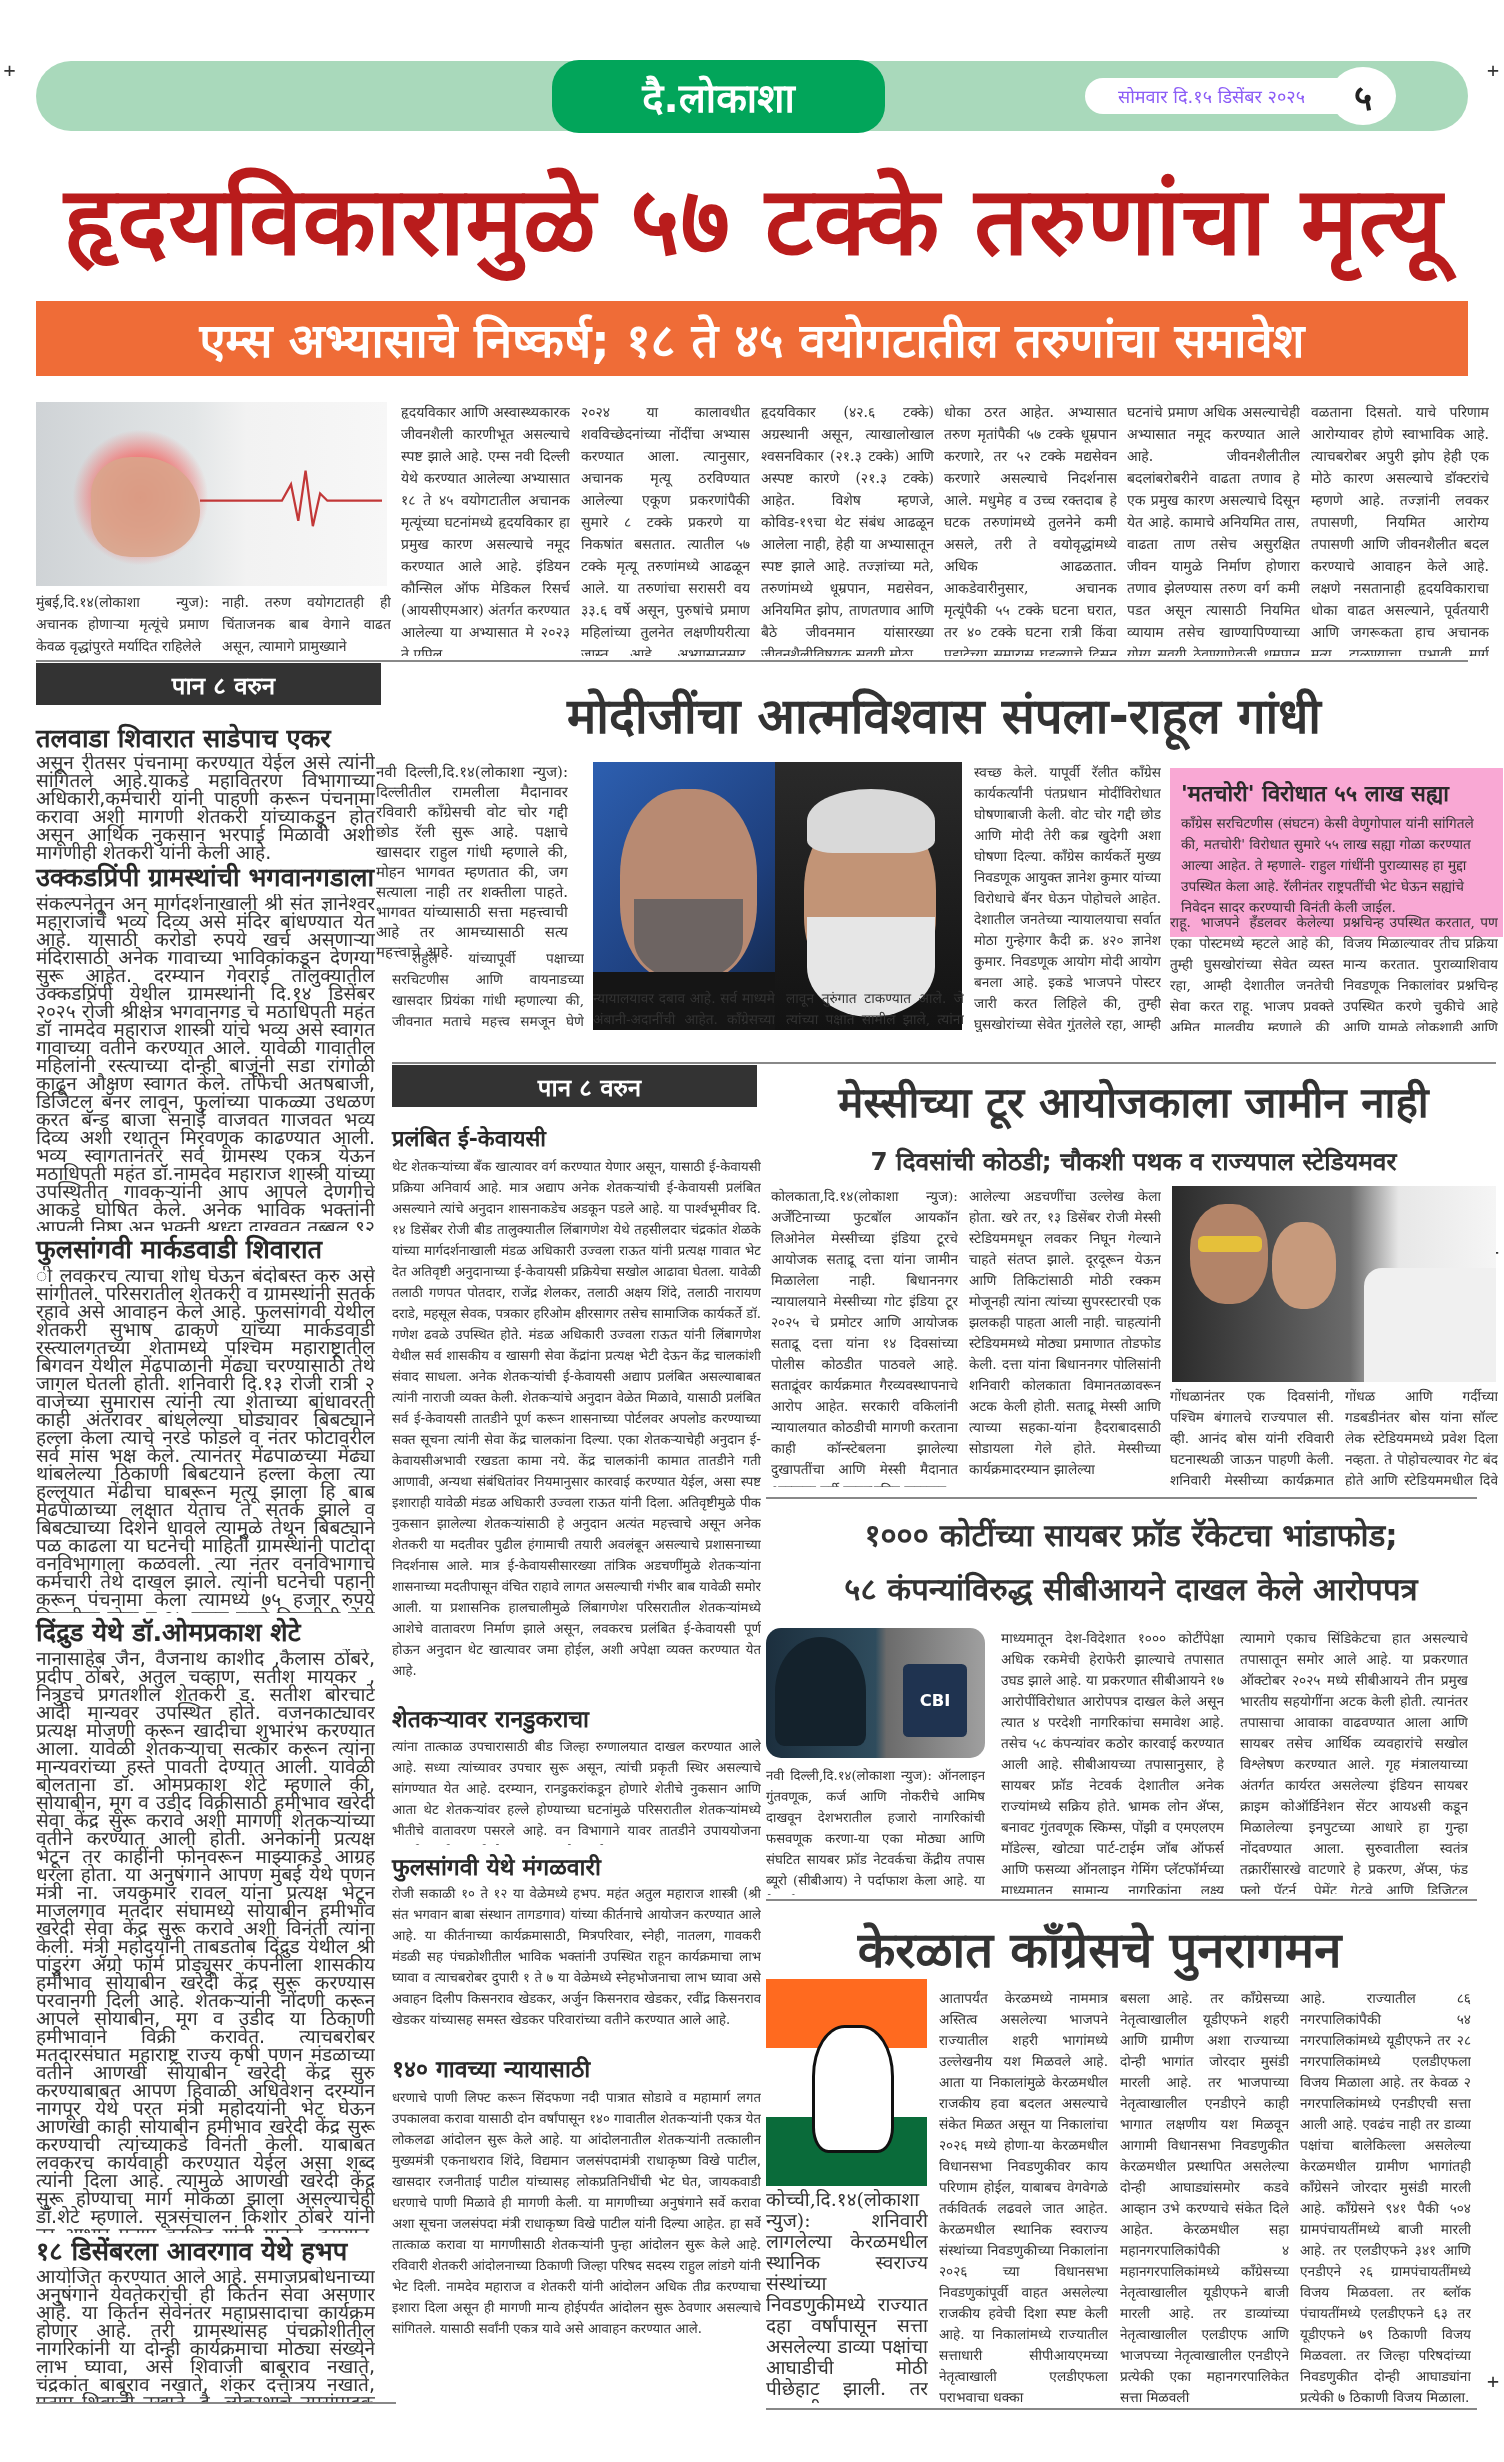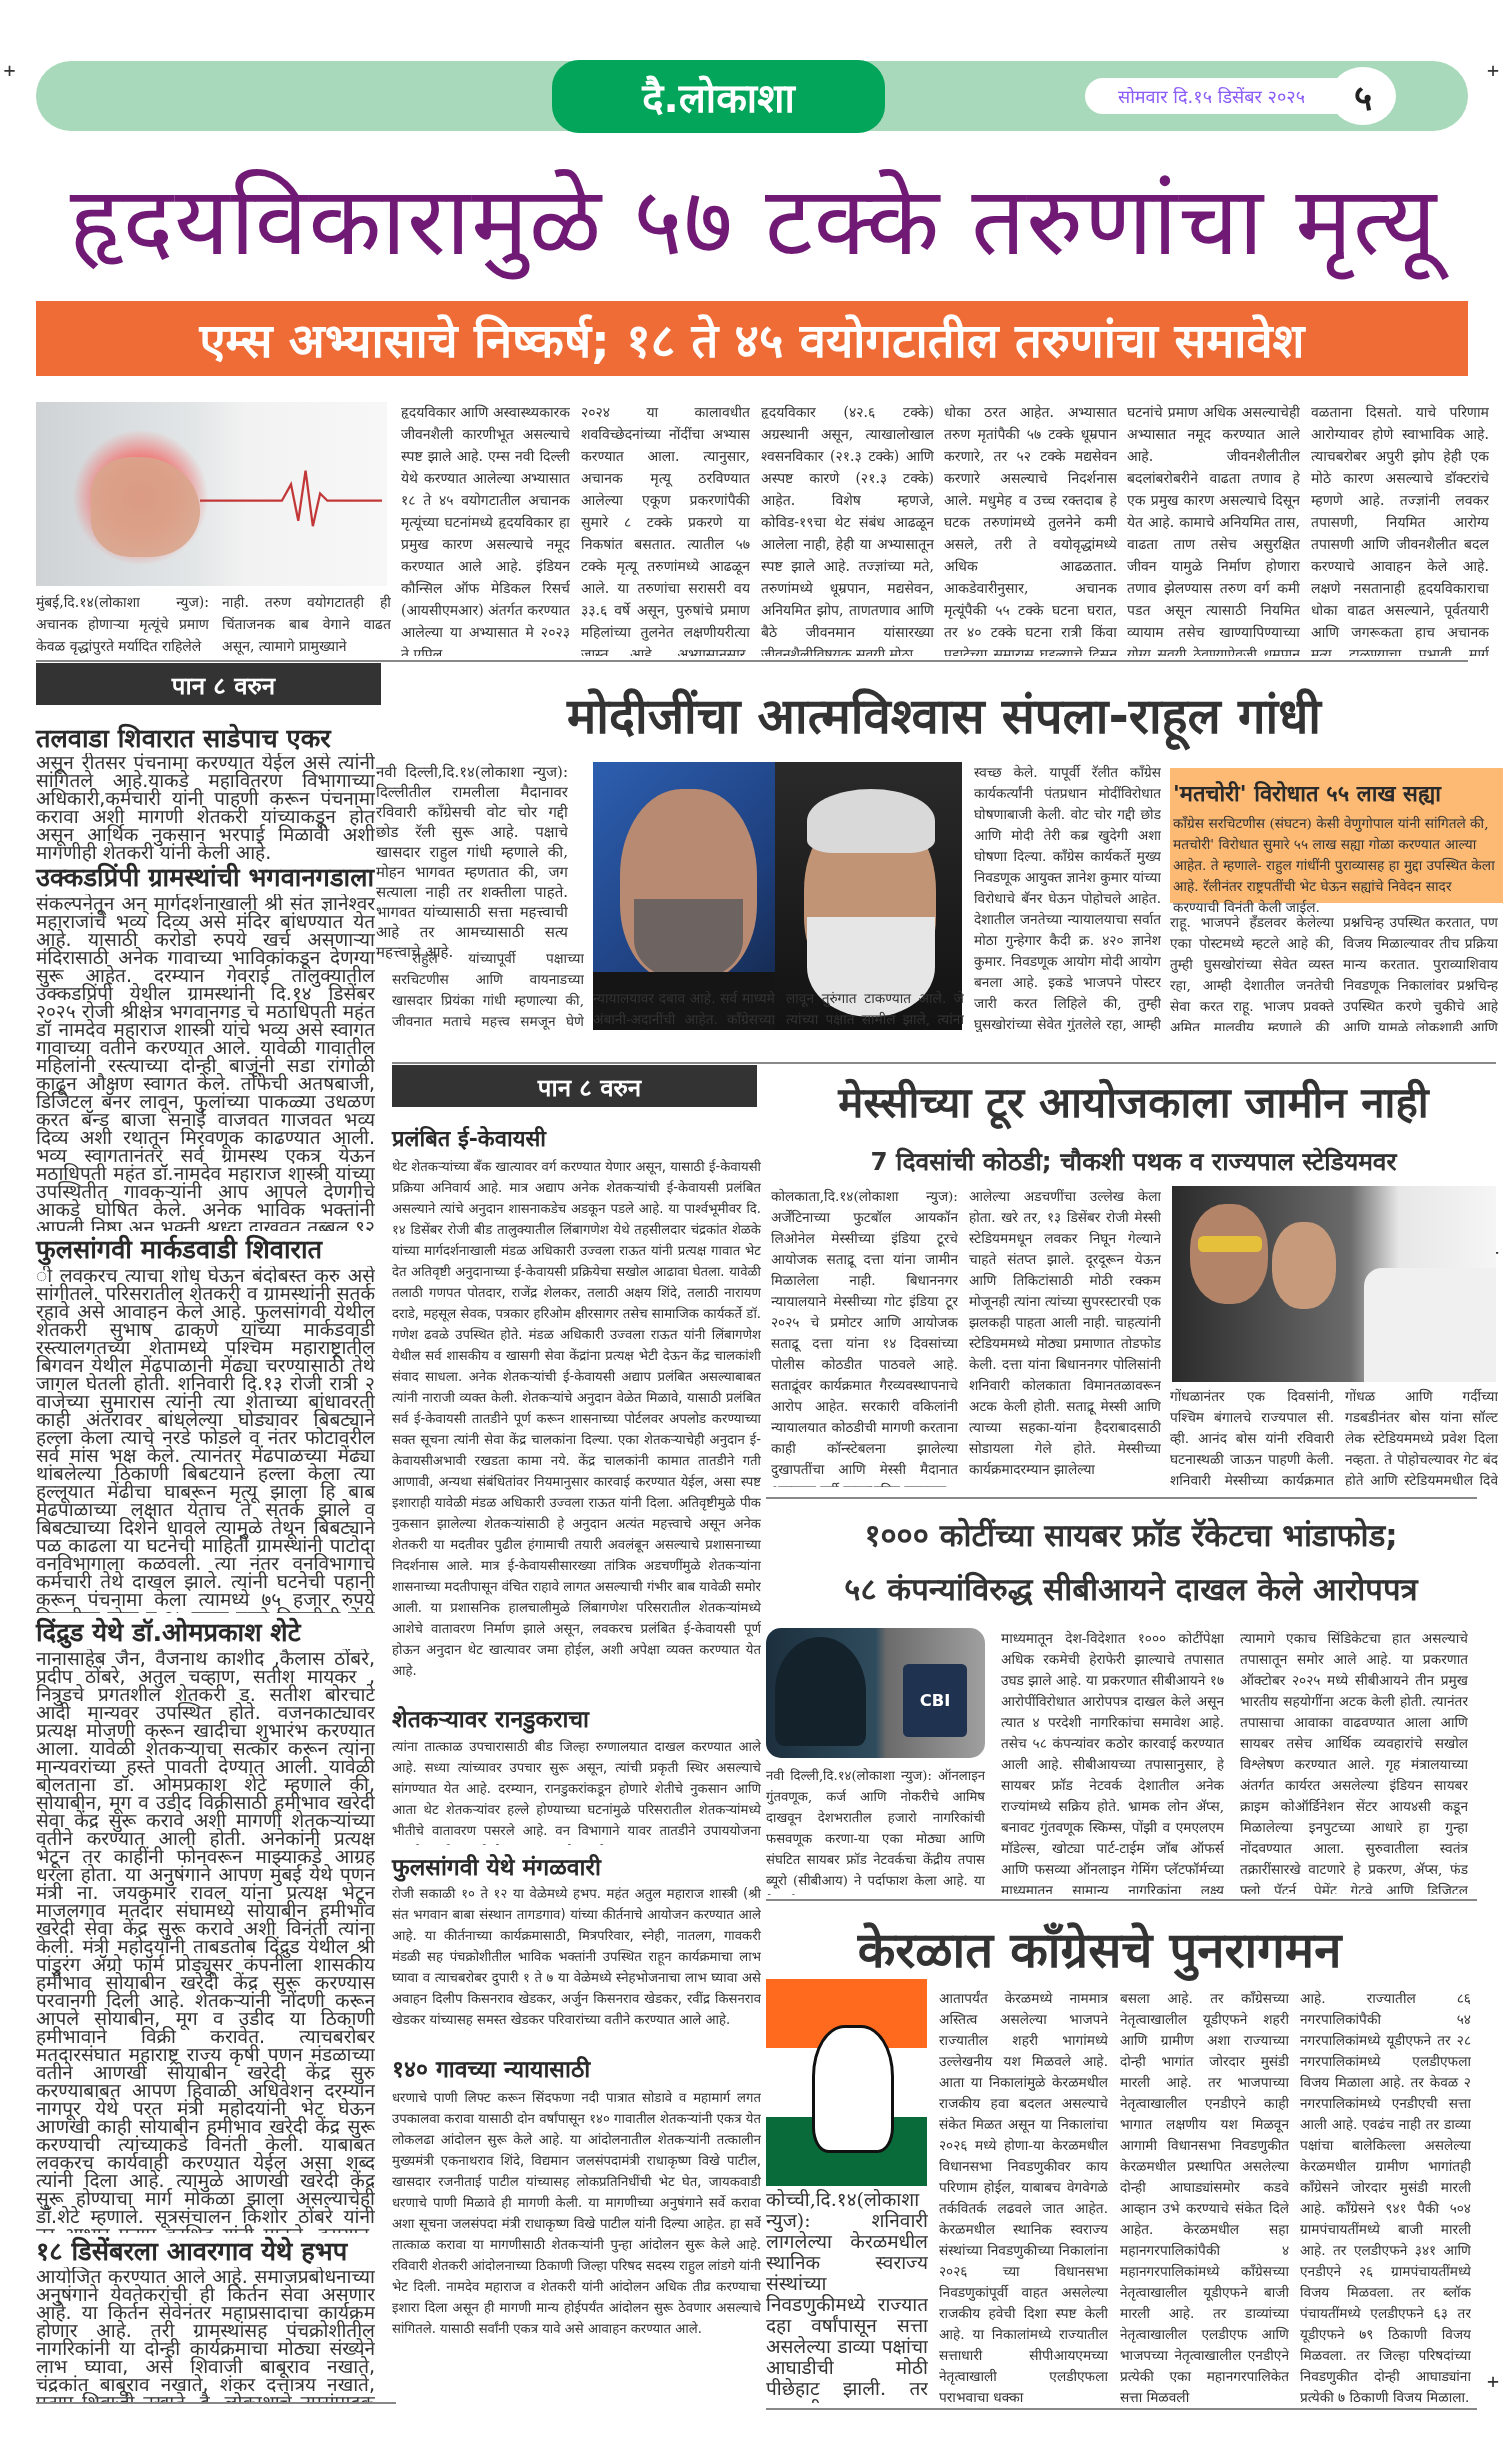--- a/index.html
+++ b/index.html
@@ -9,21 +9,21 @@
   .crop { position: absolute; font-family: "DejaVu Sans Mono", monospace; font-size: 20px; color: #333; line-height: 1; }
 
   
   .masthead { position: absolute; left: 36px; top: 61px; width: 1432px; height: 70px; background: #a9d9bb; border-radius: 35px; }
   .brand-pill { position: absolute; left: 552px; top: 60px; width: 333px; height: 73px; background: #02a55a; border-radius: 27px; display: flex; align-items: center; justify-content: center; }
   .brand-pill span { color: #fff; font-family: "DejaVu Sans", sans-serif; font-weight: bold; font-size: 40px; }
   .date-pill { position: absolute; left: 1085px; top: 78px; width: 310px; height: 36px; background: #fff; border-radius: 18px; display: flex; align-items: center; padding-left: 33px; font-size: 18px; color: #8b5cf6; }
   .page-circle { position: absolute; left: 1330px; top: 67px; width: 66px; height: 58px; background: #fff; border-radius: 50%; display: flex; align-items: center; justify-content: center; font-size: 35px; font-weight: bold; color: #222; }
 
   
-  .main-headline { position: absolute; left: 33px; top: 144px; width: 1441px; height: 146px; display: flex; align-items: center; justify-content: center; font-size: 95px; font-weight: normal; color: #701a75; letter-spacing: 0.9px; white-space: nowrap; }
+  .main-headline { position: absolute; left: 33px; top: 144px; width: 1441px; height: 146px; display: flex; align-items: center; justify-content: center; font-size: 95px; font-weight: bold; color: #b91c1c; letter-spacing: 0.9px; white-space: nowrap; }
   .sub-strip { position: absolute; left: 36px; top: 301px; width: 1432px; height: 75px; background: #ef6c37; display: flex; align-items: center; justify-content: center; }
   .sub-strip span { color: #fff; font-size: 47px; font-weight: bold; white-space: nowrap; }
 
   
   .col { position: absolute; font-family: "DejaVu Serif", serif; font-size: 14px; line-height: 22px; color: #333; text-align: justify; overflow: hidden; }
   .col-sans { font-family: "DejaVu Sans", sans-serif; font-size: 19px; line-height: 18px; }
   .indent { text-indent: 20px; }
 
   
   .photo-heart { position: absolute; left: 36px; top: 402px; width: 351px; height: 184px; background: linear-gradient(90deg, #cfd3d6 0%, #e3e6e7 45%, #f2f2f2 60%, #f7f7f7 100%); overflow: hidden; }
@@ -41,21 +41,21 @@
 
   .photo-rahul { position: absolute; left: 593px; top: 762px; width: 182px; height: 268px; background: linear-gradient(135deg, #2d5fb0 0%, #1e3f7d 60%, #12233f 100%); overflow: hidden; }
   .photo-rahul .face { position: absolute; left: 27px; top: 27px; width: 137px; height: 192px; border-radius: 45% 45% 40% 40%; background: #b88a72; }
   .photo-rahul .beard { position: absolute; left: 41px; top: 137px; width: 109px; height: 82px; border-radius: 0 0 50% 50%; background: #6d6462; }
   .photo-rahul .body { position: absolute; left: 0; top: 210px; width: 182px; height: 64px; background: #151515; }
   .photo-modi { position: absolute; left: 775px; top: 762px; width: 187px; height: 268px; background: linear-gradient(180deg, #2a2a2a 0%, #121212 100%); overflow: hidden; }
   .photo-modi .face { position: absolute; left: 29px; top: 46px; width: 132px; height: 182px; border-radius: 45% 45% 40% 40%; background: #c29476; }
   .photo-modi .hair { position: absolute; left: 32px; top: 27px; width: 128px; height: 64px; border-radius: 50% 50% 20% 20%; background: #d9d9d9; }
   .photo-modi .beard { position: absolute; left: 32px; top: 155px; width: 128px; height: 100px; border-radius: 0 0 50% 50%; background: #e6e6e6; }
 
-  .box-yellow { position: absolute; left: 1170px; top: 768px; width: 333px; height: 135px; background: #fdba74; padding: 9px 3px; }
+  .box-yellow { position: absolute; left: 1170px; top: 768px; width: 333px; height: 169px; background: #f9a8d4; padding: 9px 11px; }
   .box-yellow .t { font-size: 22px; font-weight: bold; color: #2a2a2a; margin-bottom: 5.5px; white-space: nowrap; }
   .box-yellow .b { font-family: "DejaVu Serif", serif; font-size: 13.7px; line-height: 21px; color: #333; }
 
   .photo-messi { position: absolute; left: 1172px; top: 1186px; width: 324px; height: 196px; background: linear-gradient(90deg, #2b2b2b 0%, #6b6b6b 55%, #e7e7e7 70%, #f5f5f5 100%); overflow: hidden; }
   .photo-messi .p1 { position: absolute; left: 18px; top: 18px; width: 78px; height: 100px; border-radius: 45%; background: #b38468; }
   .photo-messi .glasses { position: absolute; left: 25.5px; top: 50px; width: 64px; height: 16.4px; background: #e5c03a; border-radius: 5.5px; }
   .photo-messi .p2 { position: absolute; left: 100px; top: 36px; width: 64px; height: 87px; border-radius: 45%; background: #c79a7c; }
   .photo-messi .car { position: absolute; left: 192px; top: 82px; width: 137px; height: 114px; background: #f0f0f0; border-radius: 18px 0 0 0; }
 
   .photo-cyber { position: absolute; left: 766px; top: 1760px; width: 219px; height: 130px; background: linear-gradient(90deg, #1c2f3e 0%, #2f4c5d 50%, #6b6b6b 55%, #a0a0a0 100%); overflow: hidden; }

